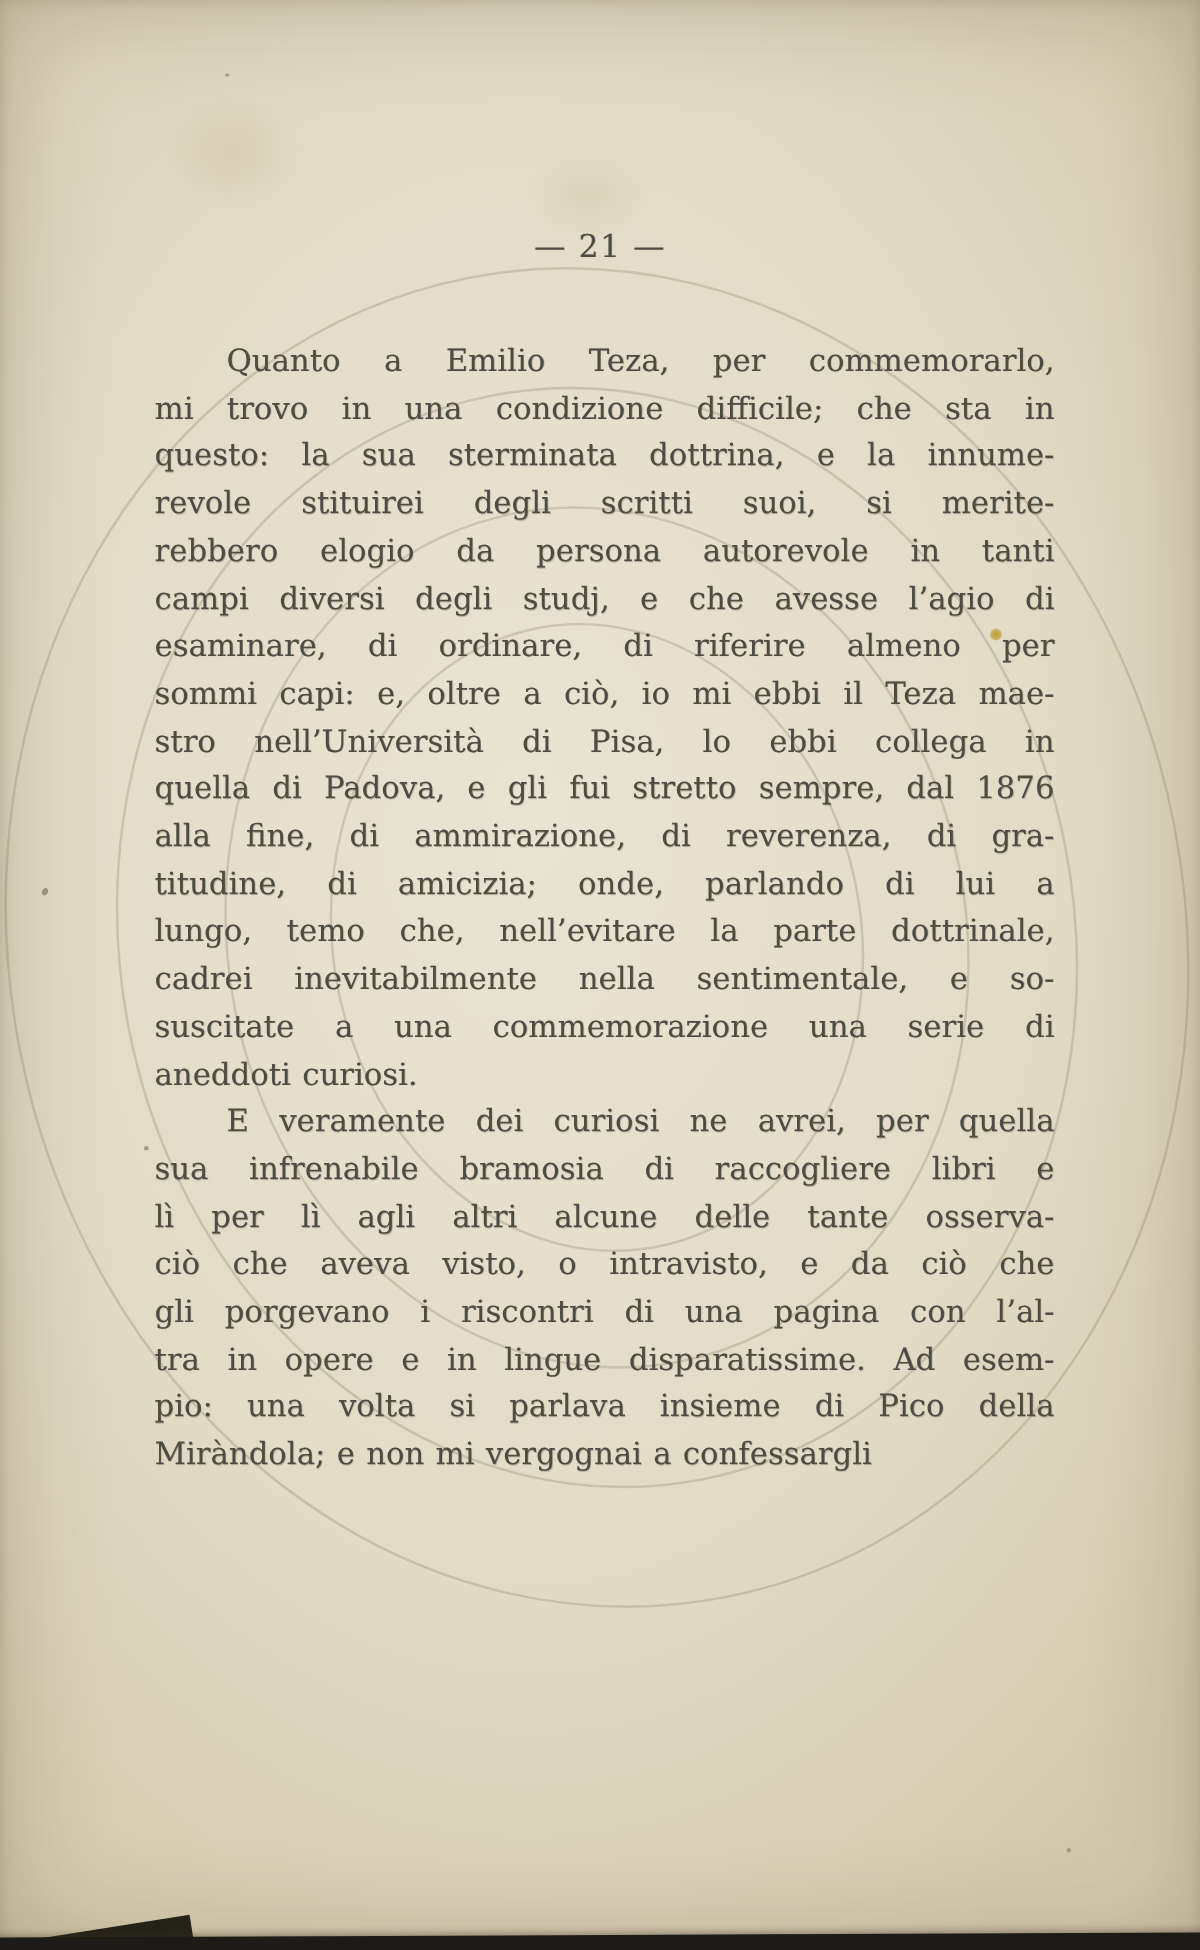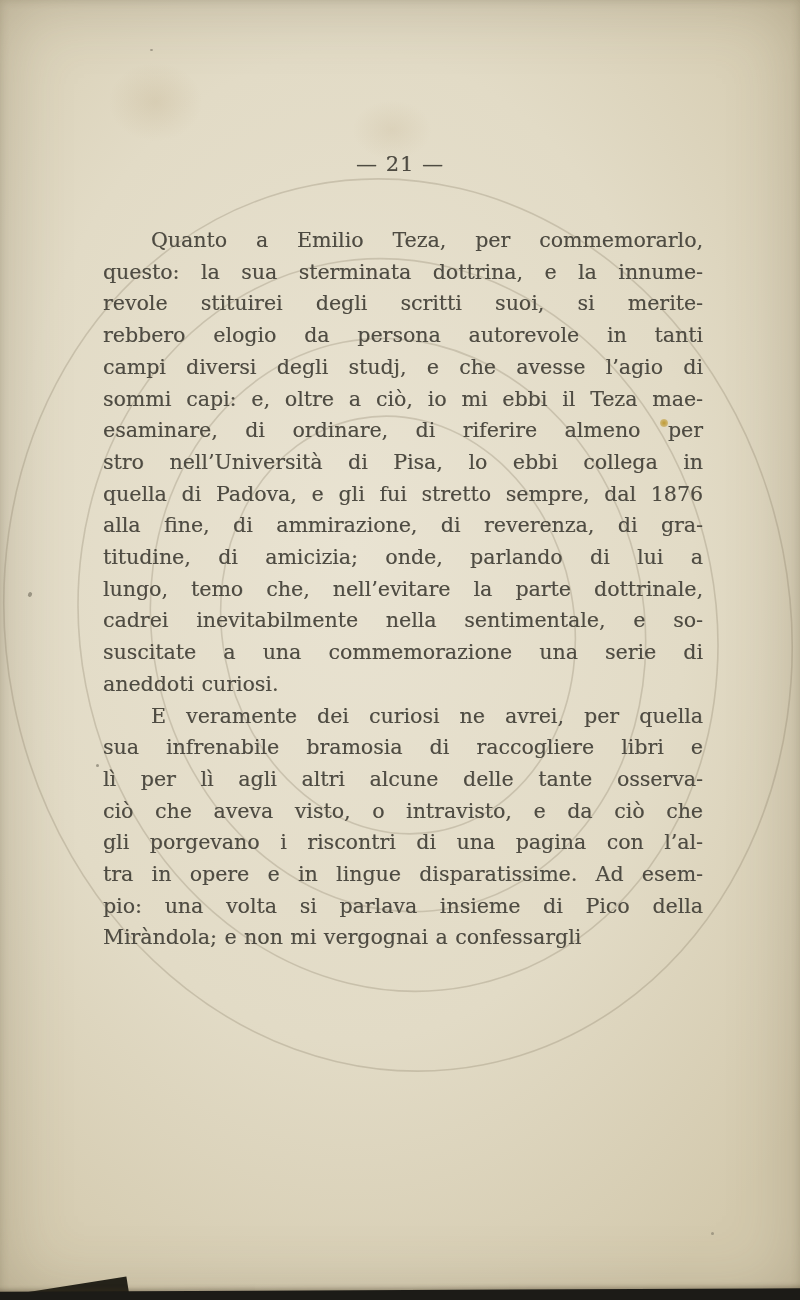--- a/index.html
+++ b/index.html
@@ -104,26 +104,27 @@
   <div class="ink-dot"></div>
   <div class="speck speck-1"></div>
   <div class="speck speck-2"></div>
   <div class="speck speck-3"></div>
   <div class="speck speck-4"></div>
 
   <div class="page-number">— 21 —</div>
 
   <div class="text-block">
       <div class="line indent">Quanto a Emilio Teza, per commemorarlo,</div>
+      <div class="line">mi trovo in una condizione difficile; che sta in</div>
       <div class="line">questo: la sua sterminata dottrina, e la innume-</div>
       <div class="line">revole stituirei degli scritti suoi, si merite-</div>
       <div class="line">rebbero elogio da persona autorevole in tanti</div>
       <div class="line">campi diversi degli studj, e che avesse l’agio di</div>
+      <div class="line">esaminare, di ordinare, di riferire almeno per</div>
       <div class="line">sommi capi: e, oltre a ciò, io mi ebbi il Teza mae-</div>
-      <div class="line">esaminare, di ordinare, di riferire almeno per</div>
       <div class="line">stro nell’Università di Pisa, lo ebbi collega in</div>
       <div class="line">quella di Padova, e gli fui stretto sempre, dal 1876</div>
       <div class="line">alla fine, di ammirazione, di reverenza, di gra-</div>
       <div class="line">titudine, di amicizia; onde, parlando di lui a</div>
       <div class="line">lungo, temo che, nell’evitare la parte dottrinale,</div>
       <div class="line">cadrei inevitabilmente nella sentimentale, e so-</div>
       <div class="line">suscitate a una commemorazione una serie di</div>
       <div class="line no-justify">aneddoti curiosi.</div>
       <div class="line indent">E veramente dei curiosi ne avrei, per quella</div>
       <div class="line">sua infrenabile bramosia di raccogliere libri e</div>

